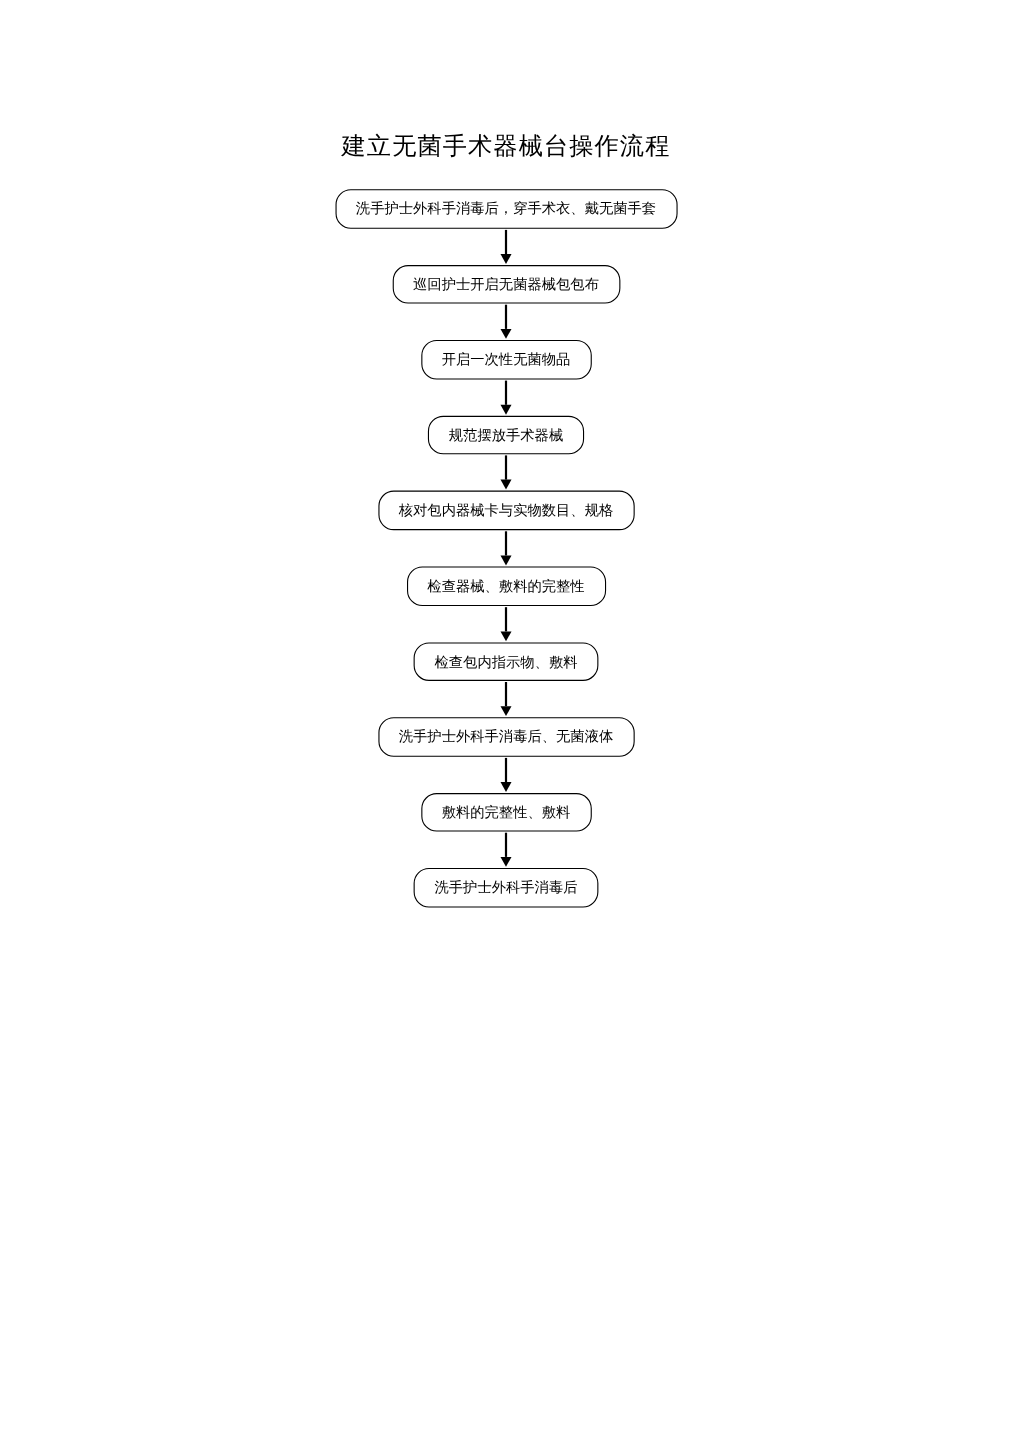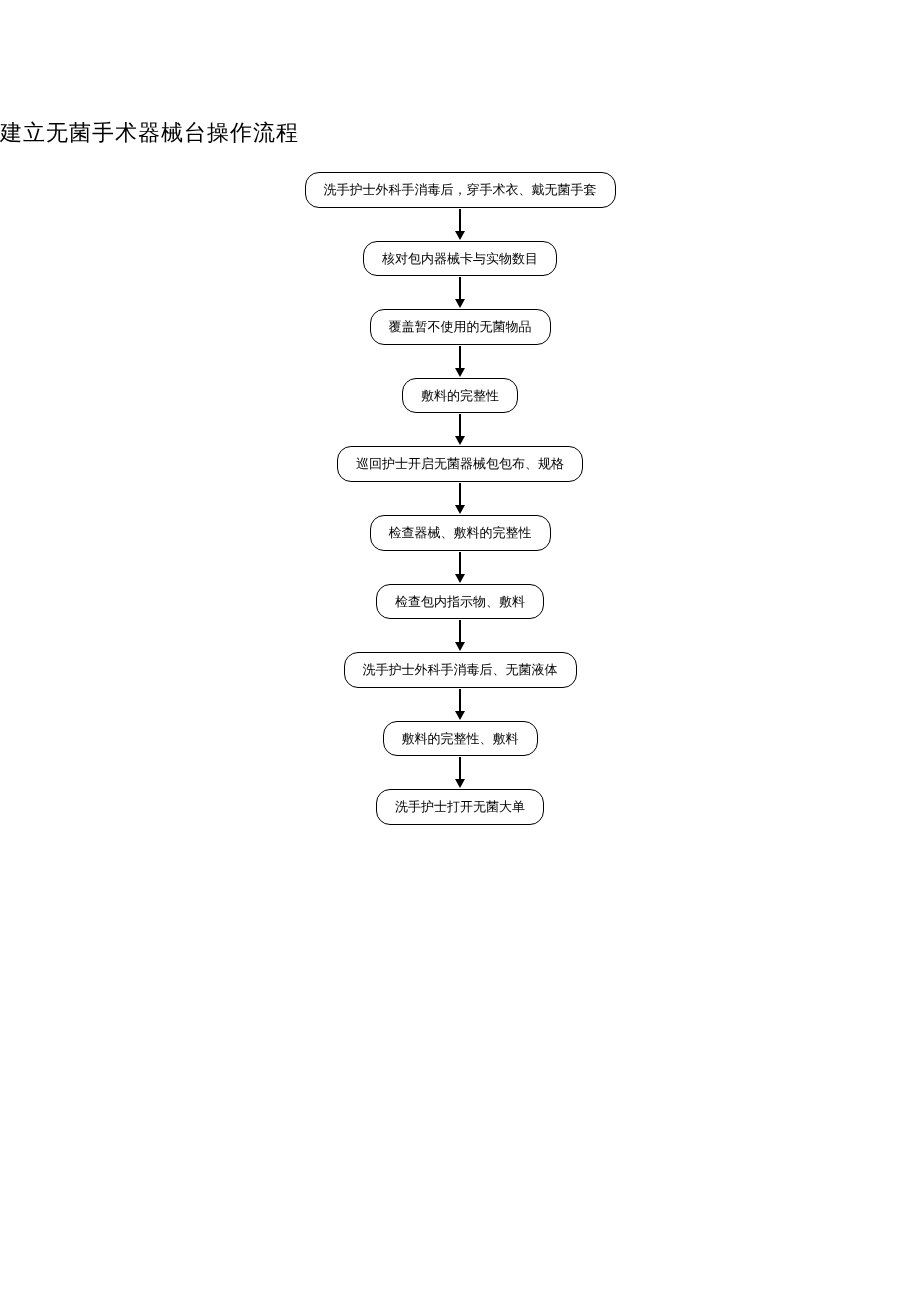--- a/index.html
+++ b/index.html
@@ -12,21 +12,21 @@
       height: 1301px;
       background: #ffffff;
       font-family: "SimSun", "宋体", serif;
       position: relative;
     }
     .title {
       position: absolute;
       top: 118px;
       left: 0;
       width: 100%;
-      text-align: left;
+      text-align: center;
       font-size: 22px;
       color: #000;
       letter-spacing: 1px;
     }
     .flowchart {
       position: absolute;
       top: 172px;
       left: 0;
       width: 100%;
       display: flex;
@@ -72,36 +72,36 @@
 <body>
 
 <div class="title">建立无菌手术器械台操作流程</div>
 
 <div class="flowchart">
   <div class="node">洗手护士外科手消毒后，穿手术衣、戴无菌手套</div>
   <div class="arrow">
       <div class="arrow-line"></div>
       <div class="arrow-head"></div>
     </div>
-  <div class="node">核对包内器械卡与实物数目</div>
+  <div class="node">巡回护士开启无菌器械包包布</div>
   <div class="arrow">
       <div class="arrow-line"></div>
       <div class="arrow-head"></div>
     </div>
-  <div class="node">覆盖暂不使用的无菌物品</div>
+  <div class="node">开启一次性无菌物品</div>
   <div class="arrow">
       <div class="arrow-line"></div>
       <div class="arrow-head"></div>
     </div>
-  <div class="node">敷料的完整性</div>
+  <div class="node">规范摆放手术器械</div>
   <div class="arrow">
       <div class="arrow-line"></div>
       <div class="arrow-head"></div>
     </div>
-  <div class="node">巡回护士开启无菌器械包包布、规格</div>
+  <div class="node">核对包内器械卡与实物数目、规格</div>
   <div class="arrow">
       <div class="arrow-line"></div>
       <div class="arrow-head"></div>
     </div>
   <div class="node">检查器械、敷料的完整性</div>
   <div class="arrow">
       <div class="arrow-line"></div>
       <div class="arrow-head"></div>
     </div>
   <div class="node">检查包内指示物、敷料</div>
@@ -112,14 +112,14 @@
   <div class="node">洗手护士外科手消毒后、无菌液体</div>
   <div class="arrow">
       <div class="arrow-line"></div>
       <div class="arrow-head"></div>
     </div>
   <div class="node">敷料的完整性、敷料</div>
   <div class="arrow">
       <div class="arrow-line"></div>
       <div class="arrow-head"></div>
     </div>
-  <div class="node">洗手护士打开无菌大单</div>
+  <div class="node">洗手护士外科手消毒后</div>
 </div>
 
 </body></html>

